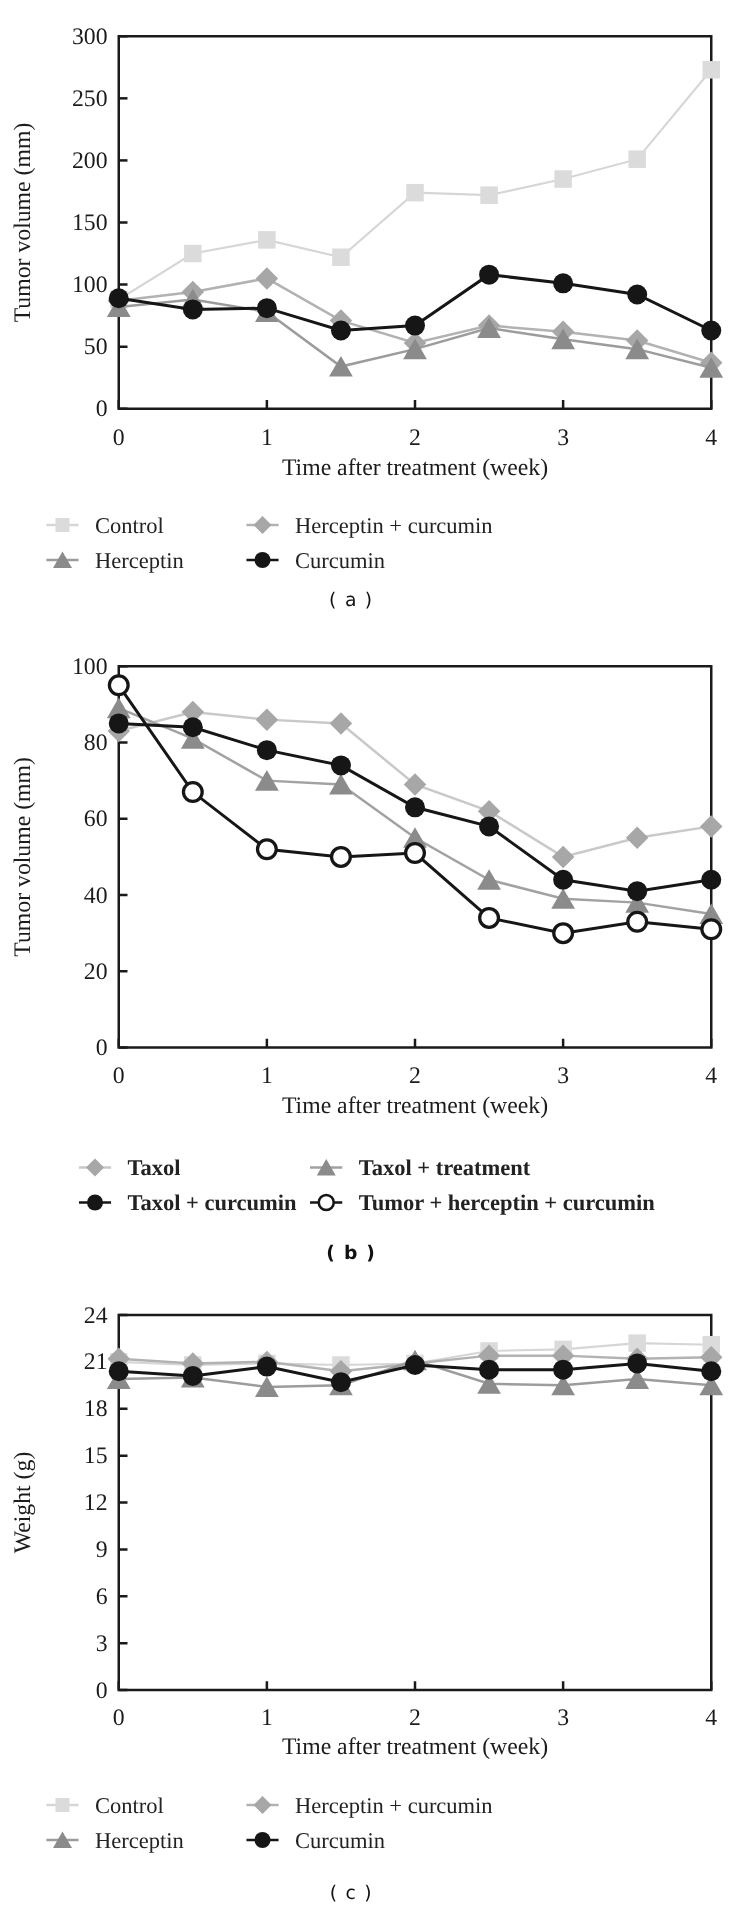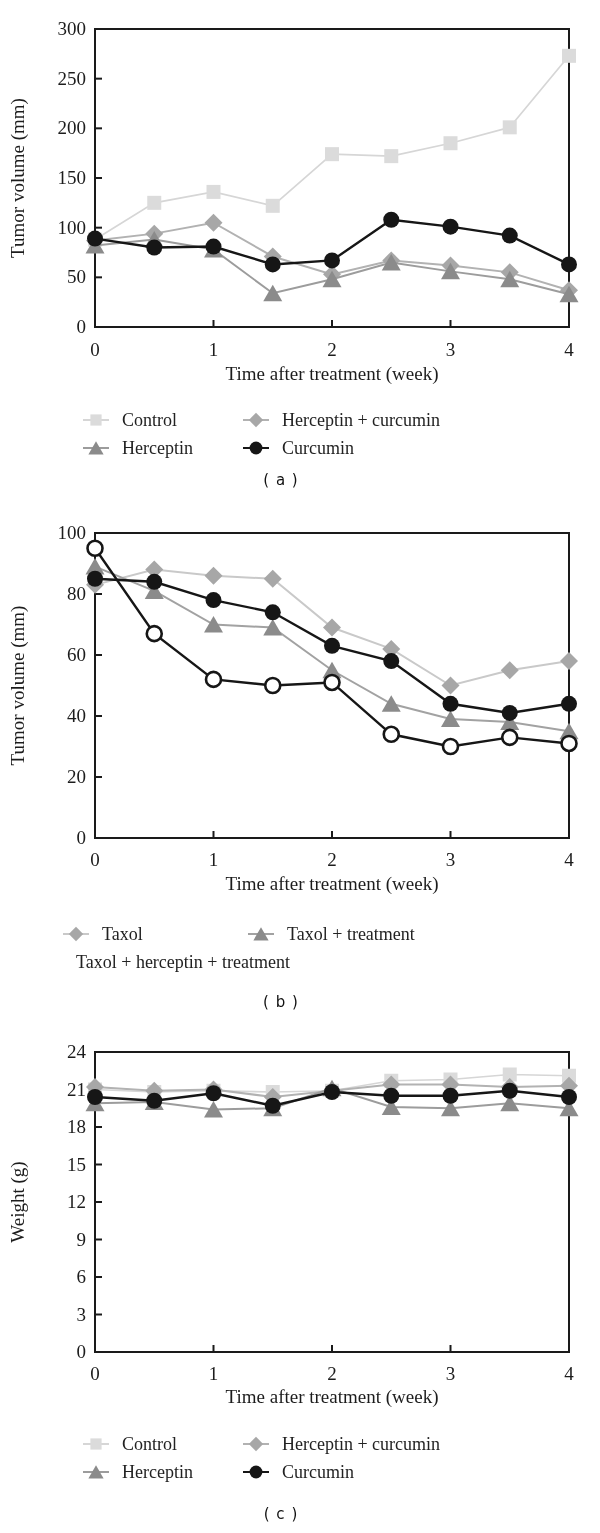--- a/index.html
+++ b/index.html
@@ -3,29 +3,29 @@
 <meta charset="utf-8">
 <style>
   html,body{margin:0;padding:0;background:#ffffff;}
   .page{width:600px;height:1533px;background:#fff;overflow:hidden;
         font-family:"Liberation Serif", serif; color:#1c1c1c;}
   svg.chart{display:block;}
   .tick-label{font-family:"Liberation Serif", serif;font-size:19px;fill:#1c1c1c;}
   .axis-label{font-family:"Liberation Serif", serif;font-size:19px;fill:#1c1c1c;}
   .legend-block{box-sizing:border-box;}
   .legend-grid{display:grid;row-gap:2px;}
-  .legend-grid.ac{grid-template-columns:160px auto;padding-left:83px;}
+  .legend-grid.ac{grid-template-columns:160px auto;margin-left:37px;}
   .legend-grid.b{grid-template-columns:185px auto;padding-left:63px;}
   .legend-item{display:flex;align-items:center;gap:13px;height:26px;white-space:nowrap;}
   .legend-label{font-family:"Liberation Serif", serif;font-size:18px;color:#222;}
   .panel-caption{font-family:"DejaVu Sans", sans-serif;font-size:15px;color:#111;
                  text-align:center;padding-right:38px;letter-spacing:1px;}
   #legend-a{height:110px;padding-top:12px;}
   #legend-a .panel-caption{margin-top:10px;}
-  #legend-b{height:135px;padding-top:26px;}
+  #legend-b{height:135px;padding-top:26px;font-weight:bold;}
   #legend-b .panel-caption{margin-top:18px;}
   #legend-c{height:123px;padding-top:21px;}
   #legend-c .panel-caption{margin-top:20px;}
 </style>
 </head>
 <body>
 
 <div class="page">
 
   <svg class="chart" width="600" height="395" viewBox="0 0 600 395">
@@ -212,23 +212,30 @@
       <div class="legend-item">
         <svg class="swatch" width="26" height="18">
             <line x1="0" y1="9" x2="26" y2="9" stroke="#a2a2a2" stroke-width="2"></line>
             <polygon points="13,2.1999999999999993 20.6,15.4 5.3999999999999995,15.4" fill="#8b8b8b"></polygon>
           </svg>
         <span class="legend-label">Taxol + treatment</span>
       </div>
       <div class="legend-item">
         <svg class="swatch" width="26" height="18">
             <line x1="0" y1="9" x2="26" y2="9" stroke="#161616" stroke-width="2"></line>
+            <circle cx="13" cy="9" r="6.4" fill="#161616"></circle>
+          </svg>
+        <span class="legend-label">Taxol + curcumin</span>
+      </div>
+      <div class="legend-item">
+        <svg class="swatch" width="26" height="18">
+            <line x1="0" y1="9" x2="26" y2="9" stroke="#161616" stroke-width="2"></line>
             <circle cx="13" cy="9" r="6" fill="#ffffff" stroke="#161616" stroke-width="2.08"></circle>
           </svg>
-        <span class="legend-label">Taxol + herceptin + treatment</span>
+        <span class="legend-label">Tumor + herceptin + curcumin</span>
       </div>
     </div>
     <div class="panel-caption">( b )</div>
   </div>
 
   <svg class="chart" width="600" height="380" viewBox="0 0 600 380">
       <rect x="95" y="22" width="474" height="300" fill="none" stroke="#1a1a1a" stroke-width="2"></rect>
       <line x1="95" y1="322" x2="102" y2="322" stroke="#1a1a1a" stroke-width="2"></line>
       <text x="86" y="328" text-anchor="end" class="tick-label">0</text>
       <line x1="95" y1="284.5" x2="102" y2="284.5" stroke="#1a1a1a" stroke-width="2"></line>

